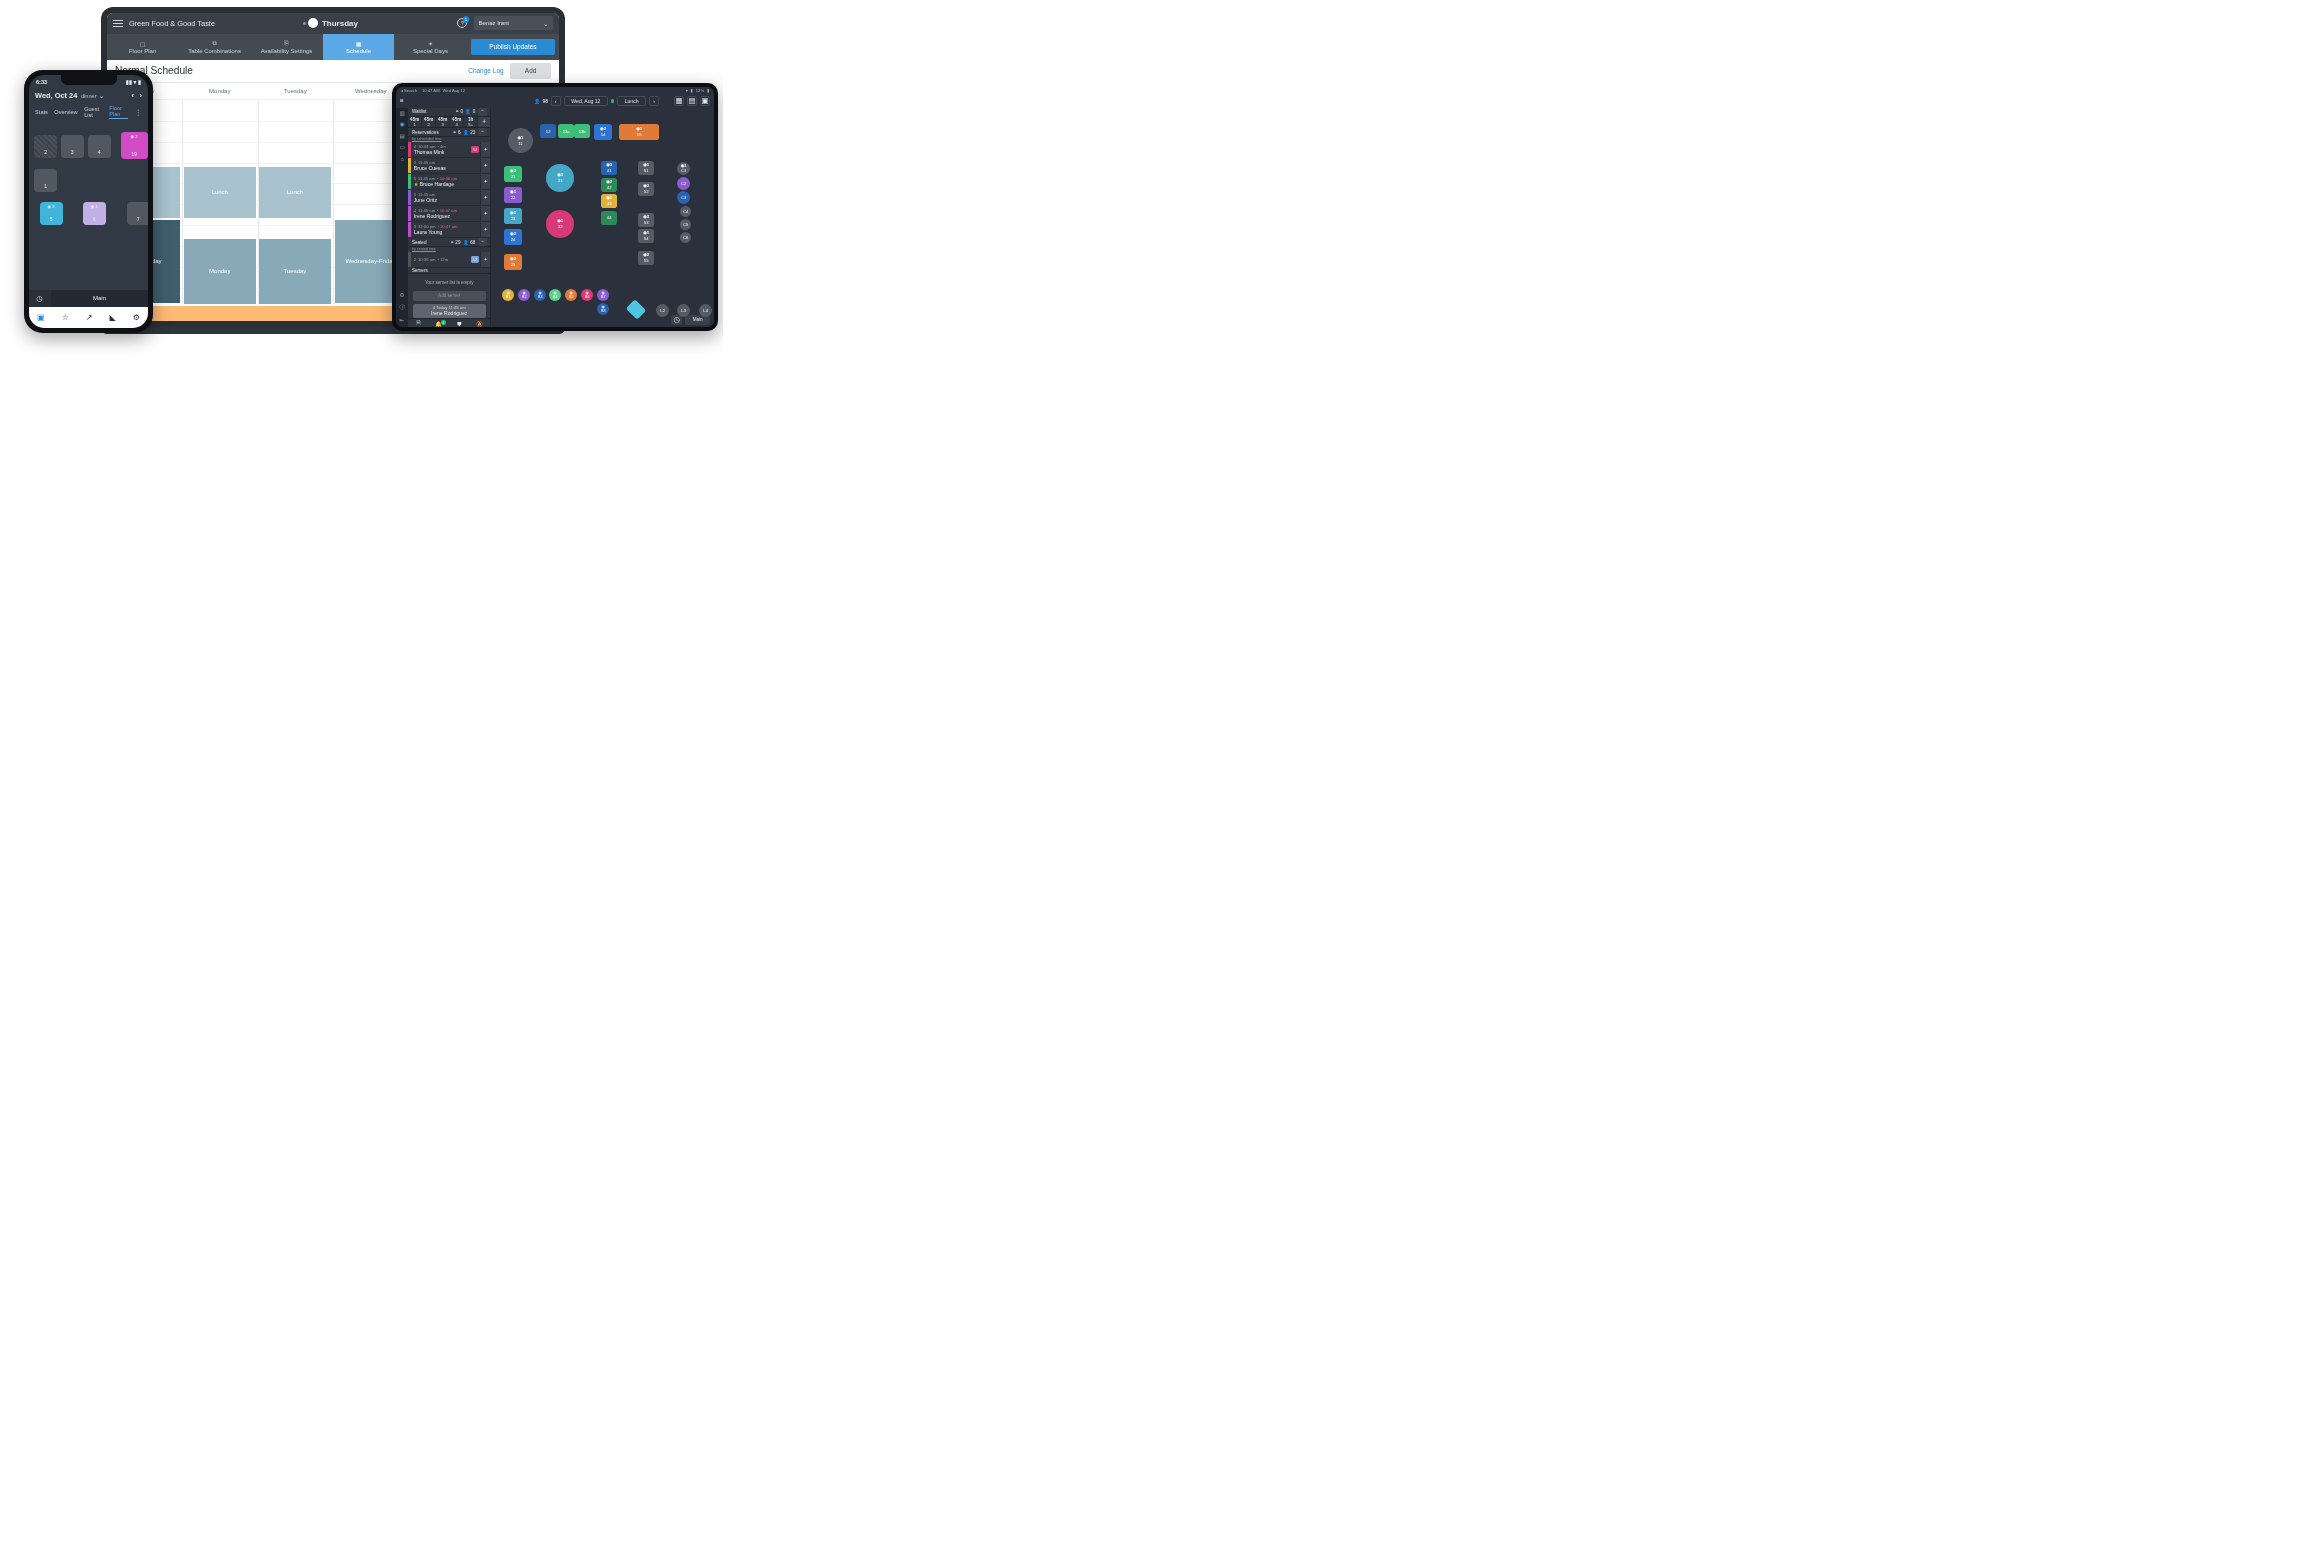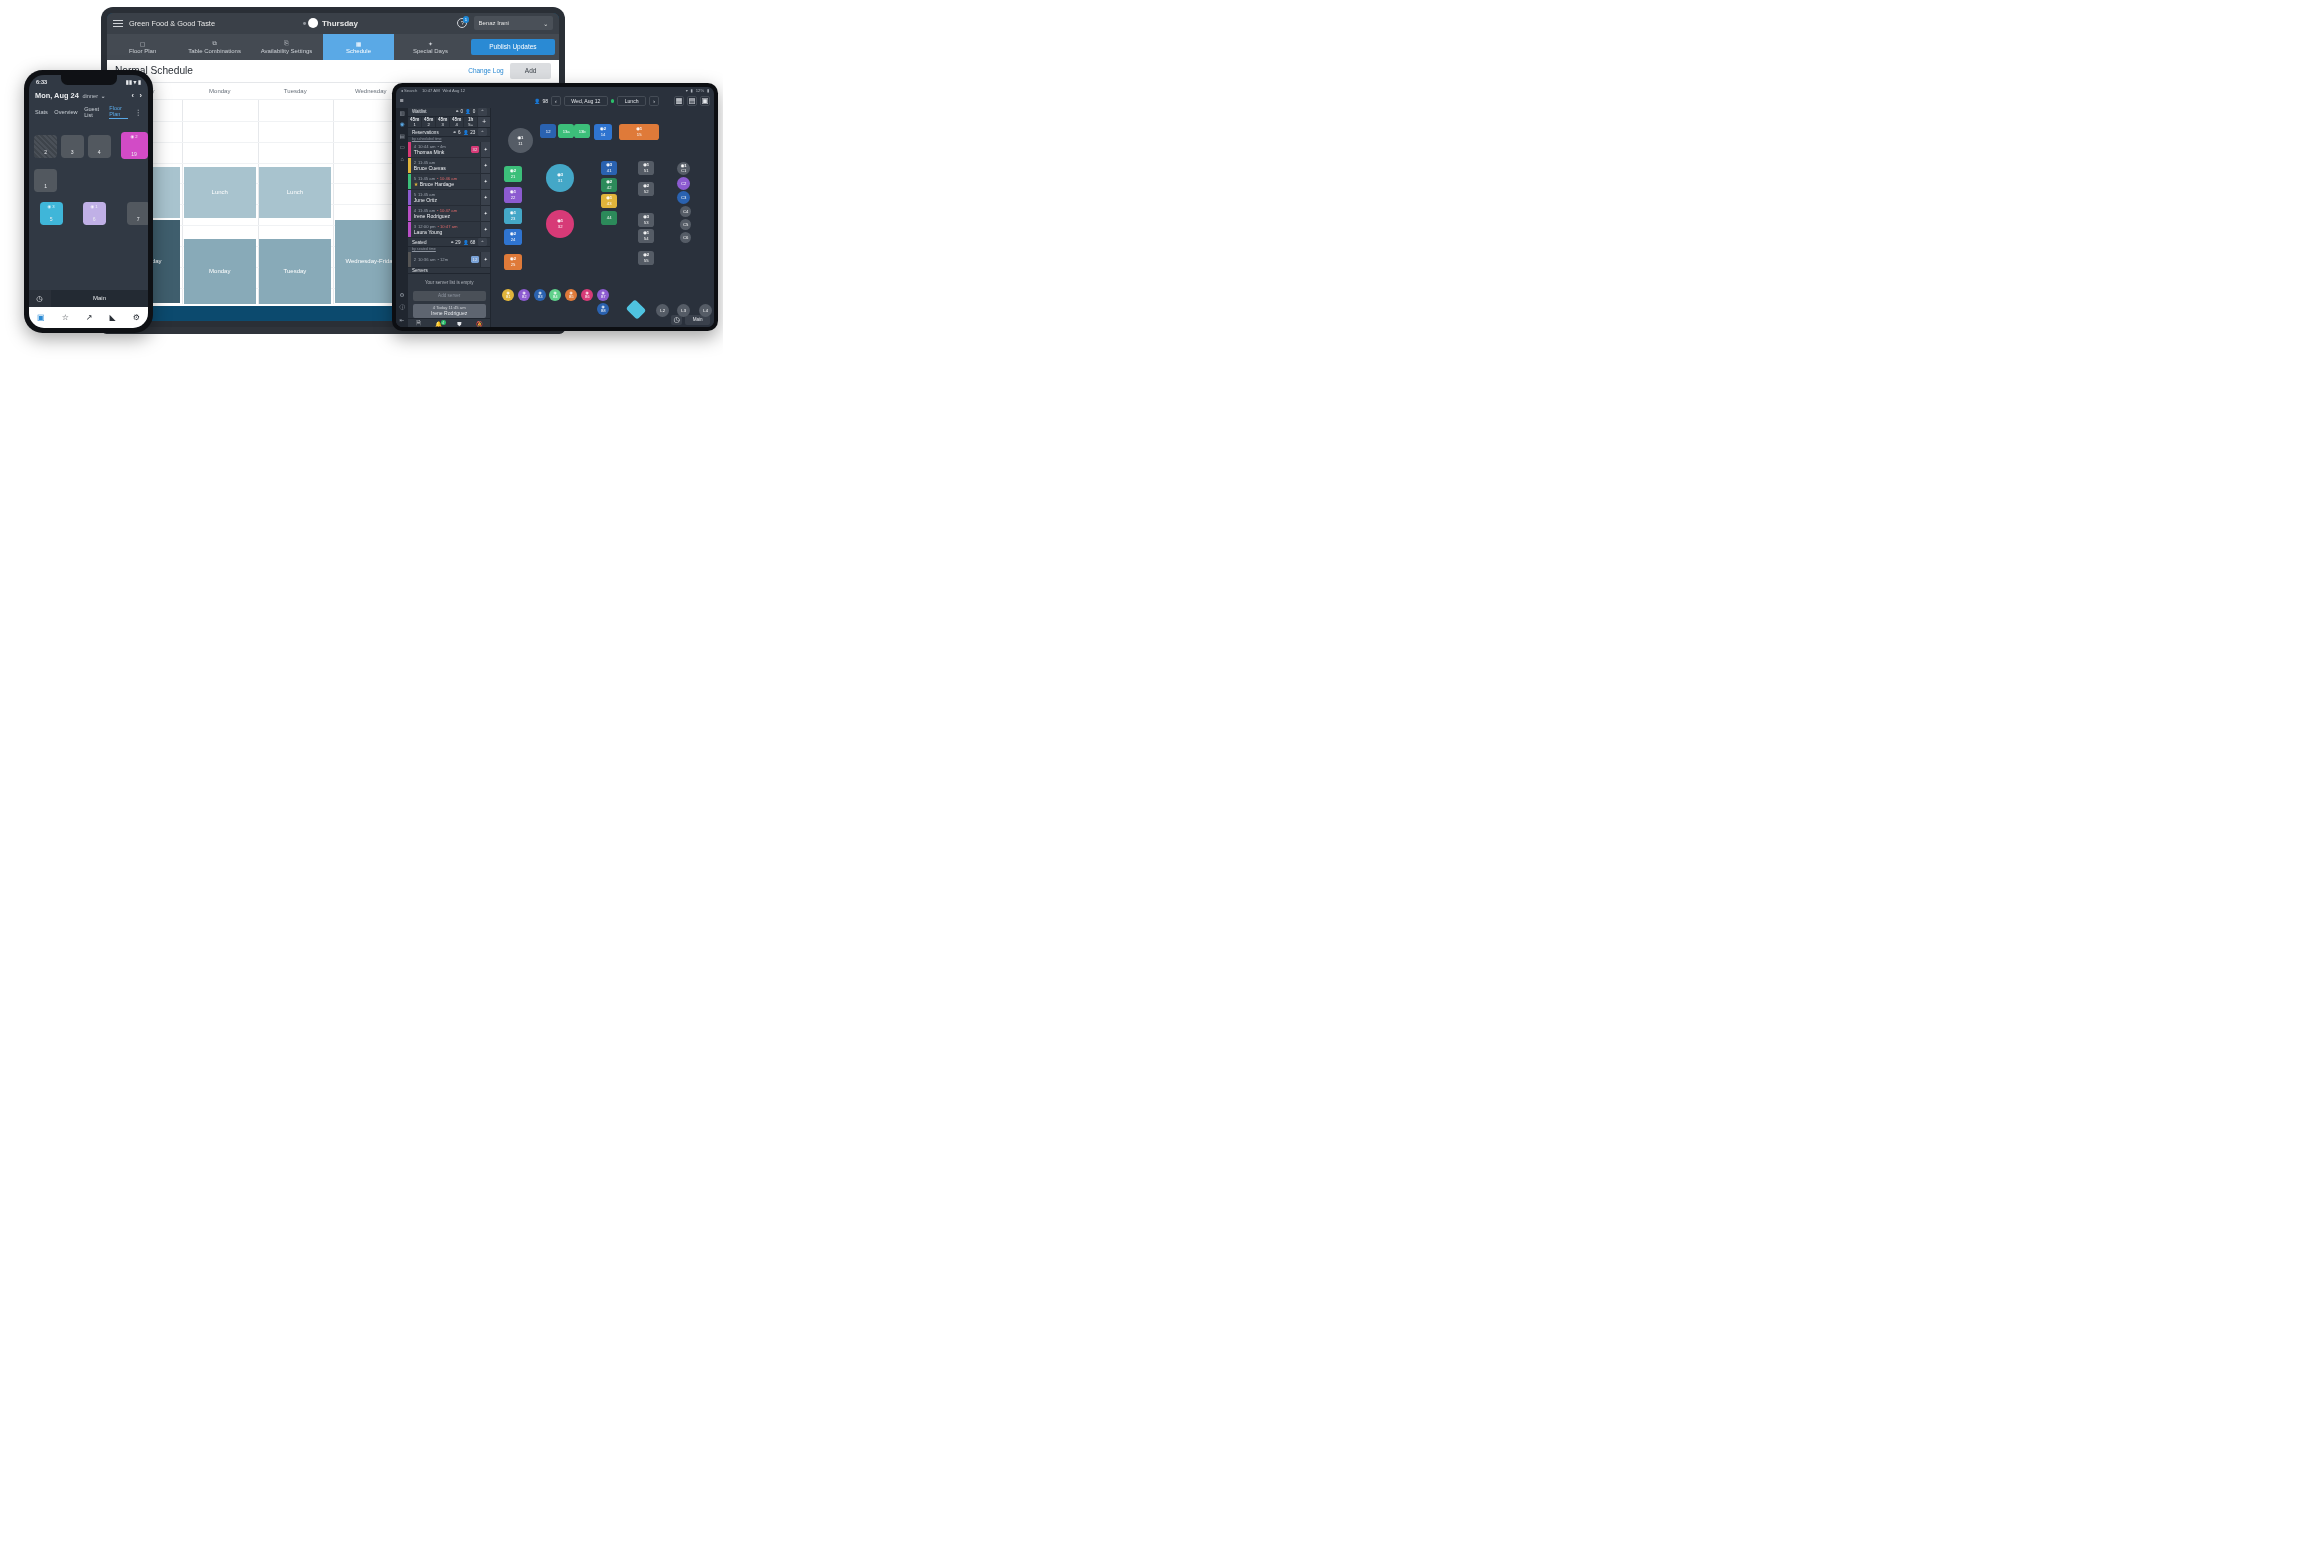--- a/index.html
+++ b/index.html
@@ -2,21 +2,21 @@
 <html style="font-size:7.4px"><head>
 <meta charset="utf-8">
 <style>
 *{box-sizing:border-box;font-family:-apple-system,BlinkMacSystemFont,"Segoe UI",Arial,sans-serif;}
 body{margin:0;background:#fff;width:723px;height:359px;position:relative;overflow:hidden;}
 .abs{position:absolute;}
 
 
 .laptop{left:101px;top:7px;width:464px;height:334px;}
 .laptop .bezel{width:100%;height:320px;background:#2a2f36;border-radius:12px;padding:5.6px;}
-.laptop .screen{width:100%;height:100%;background:#0c4a6e;border-radius:5.6px;overflow:hidden;position:relative;}
+.laptop .screen{width:100%;height:100%;background:#fdba74;border-radius:5.6px;overflow:hidden;position:relative;}
 .lt-top{height:21.3px;background:#3a4048;display:flex;align-items:center;color:#e6e6e6;}
 .hamb{width:10.2px;margin:0 5.6px 0 6.5px;cursor:pointer;}
 .hamb span{display:block;height:0.9px;background:#d0d3d7;margin:1.9px 0;}
 .lt-title{font-size:7.4px;font-weight:500;}
 .lt-logo{position:absolute;left:50%;transform:translateX(-50%);display:flex;align-items:center;gap:3.7px;}
 .lt-logo .dot-ring{width:10.2px;height:10.2px;border-radius:50%;background:#fff;position:relative;}
 .lt-logo .dot-ring::before{content:"";position:absolute;left:-4.6px;top:3.7px;width:2.8px;height:2.8px;border-radius:50%;background:#8f949b;}
 .lt-logo span{font-weight:600;font-size:8px;}
 .lt-help{margin-left:auto;width:10.2px;height:10.2px;border:0.9px solid #cfd3d8;border-radius:50%;display:flex;align-items:center;justify-content:center;font-size:6px;color:#e6e6e6;position:relative;margin-right:6.5px;}
 .lt-help .badge{position:absolute;top:-2.8px;right:-2.8px;width:6.5px;height:6.5px;border-radius:50%;background:#1e88d6;color:#fff;font-size:4.2px;display:flex;align-items:center;justify-content:center;}
@@ -237,21 +237,21 @@
 
 <div class="abs phone">
  <div class="pscreen">
   <div class="notch"></div>
   <div class="pstatus">
    <span>6:33</span>
    <span>▮▮ ▾ ▮</span>
   </div>
   <div class="phead">
    <div class="dt">
-    <span>Mon, Aug 24</span>
+    <span>Wed, Oct 24</span>
     <span class="shift">dinner</span>
     <span style="font-size:5.6px;color:#bcc2c9">⌄</span>
     <div class="arrows">
      <span>‹</span>
      <span>›</span>
     </div>
    </div>
   </div>
   <div class="ptabs">
    <span>Stats</span>

